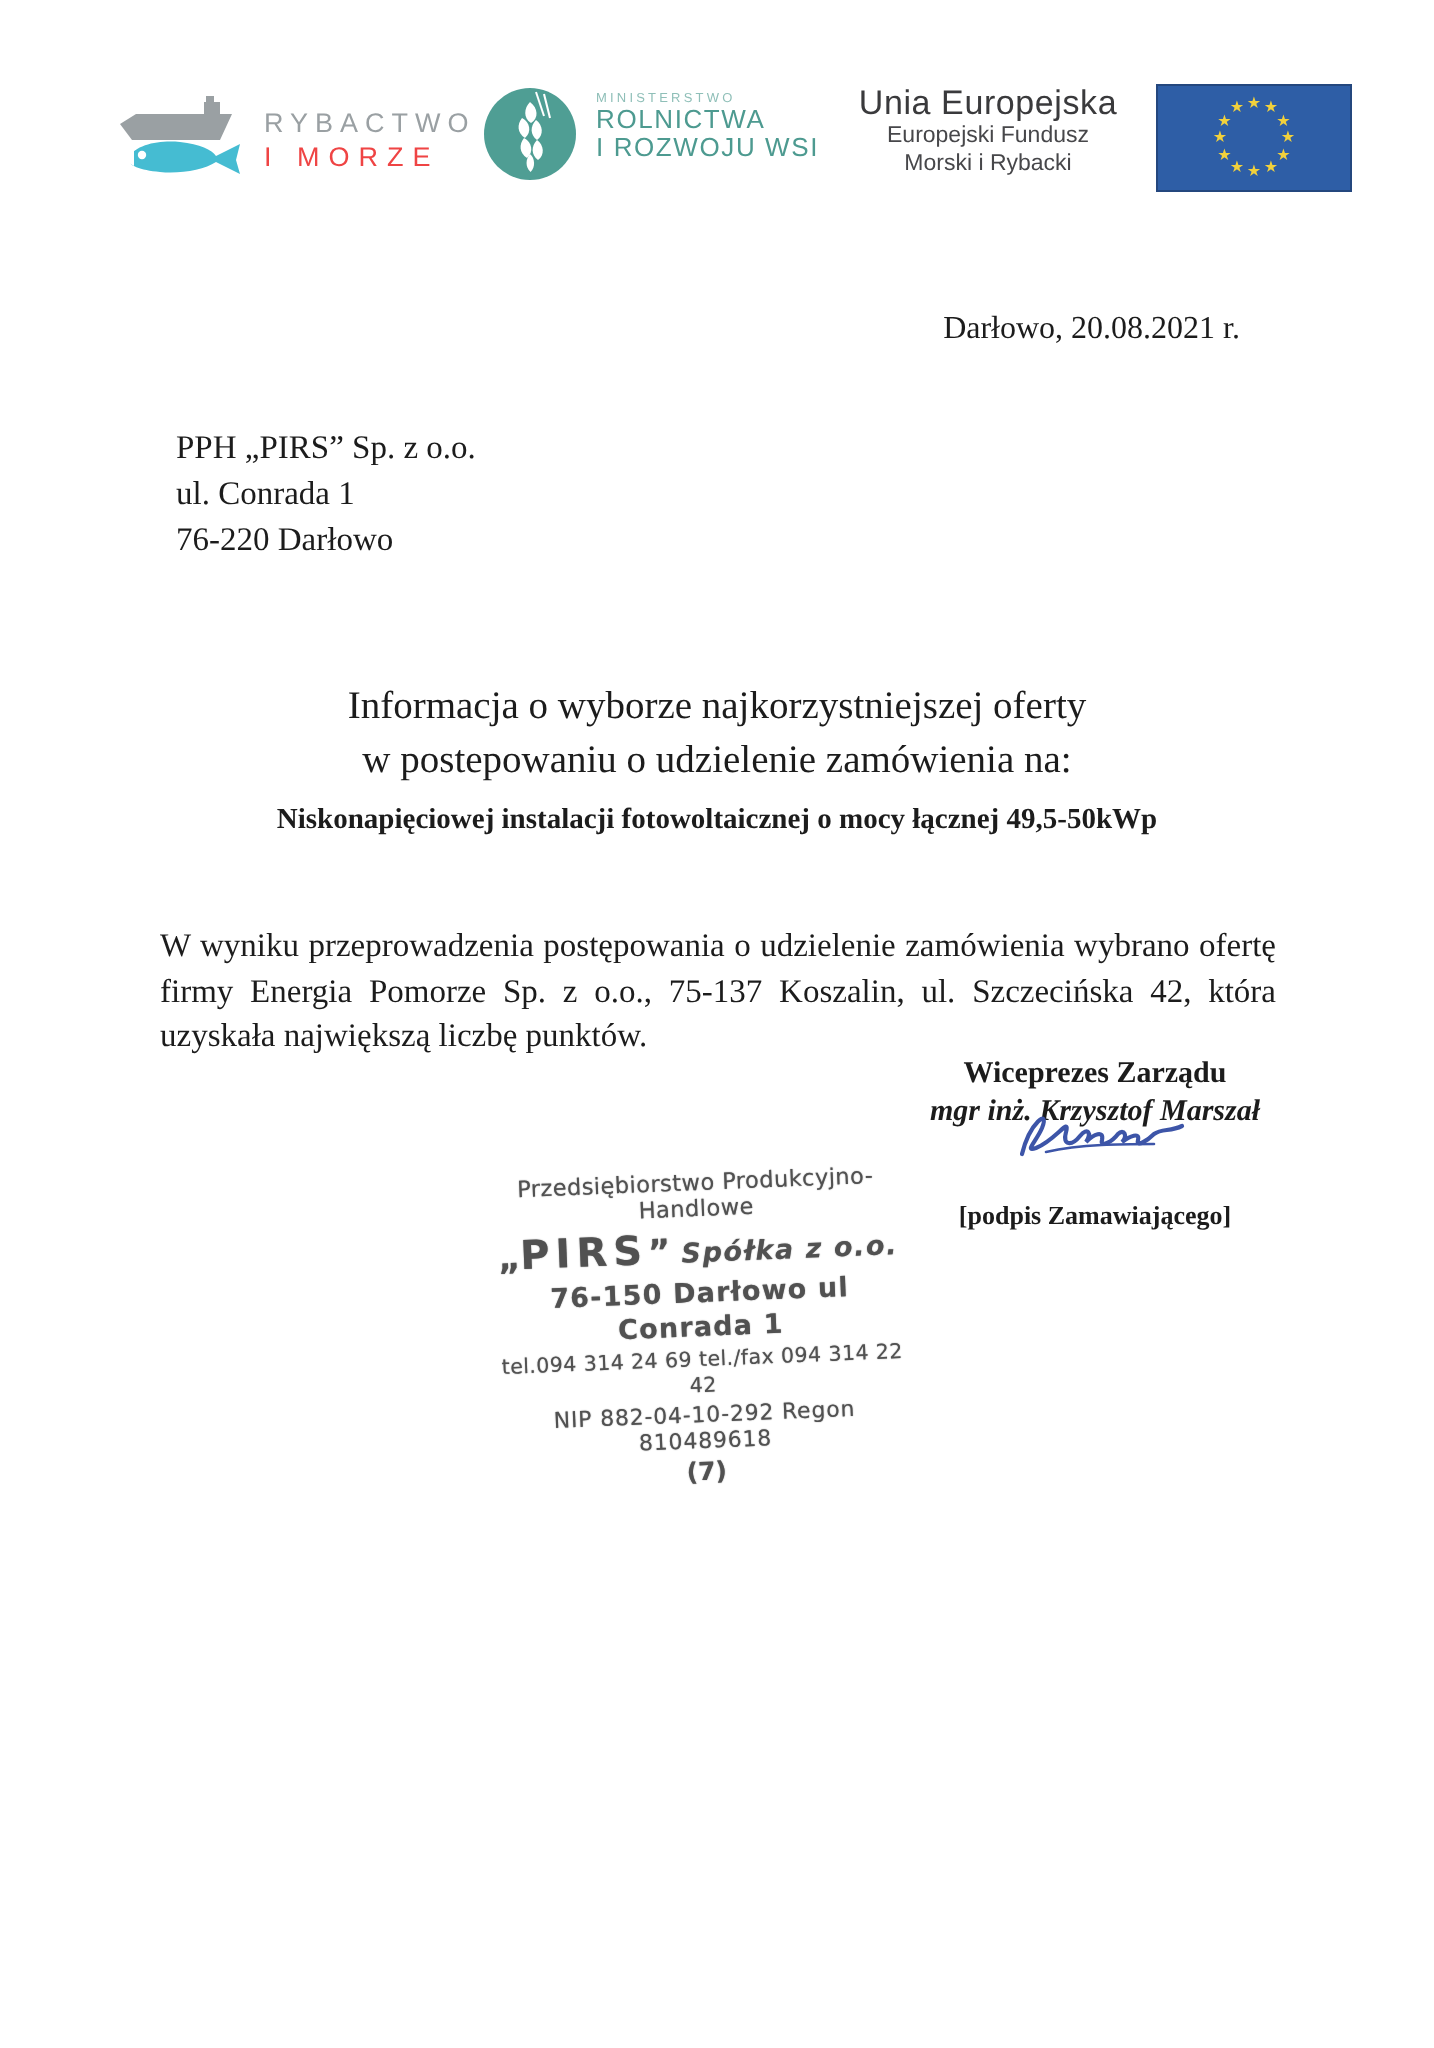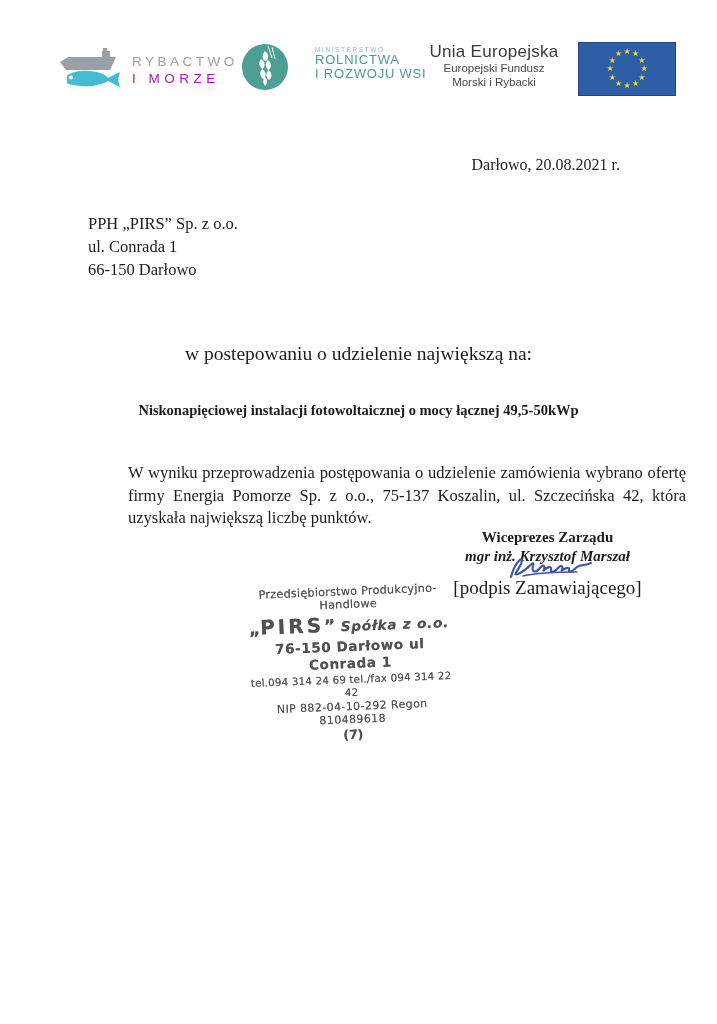--- a/index.html
+++ b/index.html
@@ -6,46 +6,46 @@
   body{
     width:717px;height:1024px;background:#ffffff;position:relative;
     font-family:"Liberation Serif", serif;color:#1c1c1c;overflow:hidden;
   }
   .abs{position:absolute;}
 
   
   .logo-ryb{left:58px;top:48px;display:flex;align-items:flex-start;justify-content:flex-end;}
   .logo-ryb .txt{margin-left:8px;margin-top:6px;font-family:"Liberation Sans",sans-serif;}
   .ryb-l1{font-size:13.5px;letter-spacing:3.5px;color:#9aa0a3;font-weight:500;}
-  .ryb-l2{font-size:13.5px;letter-spacing:4.5px;color:#a21caf;font-weight:500;margin-top:2px;}
+  .ryb-l2{font-size:13.5px;letter-spacing:4.5px;color:#ef4444;font-weight:500;margin-top:2px;}
 
   .logo-min{left:241px;top:43px;display:flex;align-items:flex-start;}
-  .logo-min .txt{margin-left:26px;margin-top:3px;font-family:"Liberation Sans",sans-serif;}
+  .logo-min .txt{margin-left:9px;margin-top:3px;font-family:"Liberation Sans",sans-serif;}
   .min-small{font-size:6.5px;letter-spacing:1.6px;color:#8fbfb8;}
   .min-l1,.min-l2{font-size:13px;letter-spacing:0.8px;color:#4d9a90;font-weight:500;line-height:14px;}
 
   .logo-eu{left:418px;top:42px;display:flex;align-items:flex-start;}
   .logo-eu .txt{width:152px;text-align:center;font-family:"Liberation Sans",sans-serif;color:#3a3a3c;}
   .eu-title{font-size:17px;font-weight:400;letter-spacing:0.3px;}
   .eu-sub{font-size:11.5px;color:#47474a;line-height:13.5px;}
   .eu-flag{position:relative;margin-left:8px;width:96px;height:52px;background:#2e5ea6;border:1px solid #24477e;}
   .eu-flag span{position:absolute;color:#f2d13c;font-size:8px;line-height:8px;transform:translate(-50%,-50%);}
 
   
   .dateline{right:97px;top:156px;font-size:16px;}
   .recipient{left:88px;top:212px;font-size:16.5px;line-height:23px;}
   .title{left:0;top:340px;width:717px;text-align:center;font-size:19.5px;line-height:27px;}
   .subject{left:0;top:402px;width:717px;text-align:center;font-size:14.5px;font-weight:700;}
-  .bodytext{left:80px;top:462px;width:558px;font-size:16.5px;line-height:22.5px;text-align:justify;margin-left:48px;}
+  .bodytext{left:80px;top:462px;width:558px;font-size:16.5px;line-height:22.5px;text-align:justify;}
 
   
   .sig{left:445px;top:529px;width:205px;text-align:center;}
   .sig-role,.sig-company{font-size:15px;font-weight:700;line-height:17px;}
   .sig-name{font-size:15px;font-weight:700;font-style:italic;margin-top:2px;}
-  .sig-note{font-size:19px;margin-top:12px;font-weight:400;}
+  .sig-note{font-size:13px;margin-top:35px;font-weight:700;}
   .sig-scribble{position:absolute;left:58px;top:22px;}
 
   
   .stamp{
     left:243px;top:585px;width:215px;transform:rotate(-2.3deg);
     font-family:"DejaVu Sans",sans-serif;color:#3a3a3a;opacity:0.88;
     text-align:center;text-shadow:0 0 0.6px rgba(40,40,40,0.7);
   }
   .st-l1{font-size:11.3px;letter-spacing:0.2px;line-height:13px;}
   .st-l2{line-height:24px;margin-top:1px;white-space:nowrap;}
@@ -115,25 +115,26 @@
         <span style="left: 39.5px; top: 11.2776px; color: rgb(242, 209, 60);">★</span>
       </div>
   </div>
 </div>
 
 <div class="abs dateline">Darłowo, 20.08.2021 r.</div>
 
 <div class="abs recipient">
   <div>PPH „PIRS” Sp. z o.o.</div>
   <div>ul. Conrada 1</div>
-  <div>66-150 Darłowo</div>
+  <div>76-220 Darłowo</div>
 </div>
 
 <div class="abs title">
-  <div>w postepowaniu o udzielenie największą na:</div>
+  <div>Informacja o wyborze najkorzystniejszej oferty</div>
+  <div>w postepowaniu o udzielenie zamówienia na:</div>
 </div>
 
 <div class="abs subject">Niskonapięciowej instalacji fotowoltaicznej o mocy łącznej 49,5-50kWp</div>
 
 <div class="abs bodytext">W wyniku przeprowadzenia postępowania o udzielenie zamówienia wybrano ofertę firmy Energia Pomorze Sp. z o.o., 75-137 Koszalin, ul. Szczecińska 42, która uzyskała największą liczbę punktów.</div>
 
 <div class="abs sig">
   <div class="sig-role">Wiceprezes Zarządu</div>
   <svg class="sig-scribble" width="100" height="34" viewBox="0 0 100 34">
     <path d="M8,26 C12,10 22,3 18,13 C15,20 9,25 15,23 C25,19 32,7 30,15 C28,22 33,22 37,17 C41,12 43,16 40,20 C44,16 49,14 48,19 C47,23 53,20 56,16 C59,13 61,17 58,20 C62,17 67,15 66,19 C65,23 71,19 74,16 C78,13 82,15 88,12" stroke="#3d55a8" stroke-width="2.1" fill="none" stroke-linecap="round"></path>

